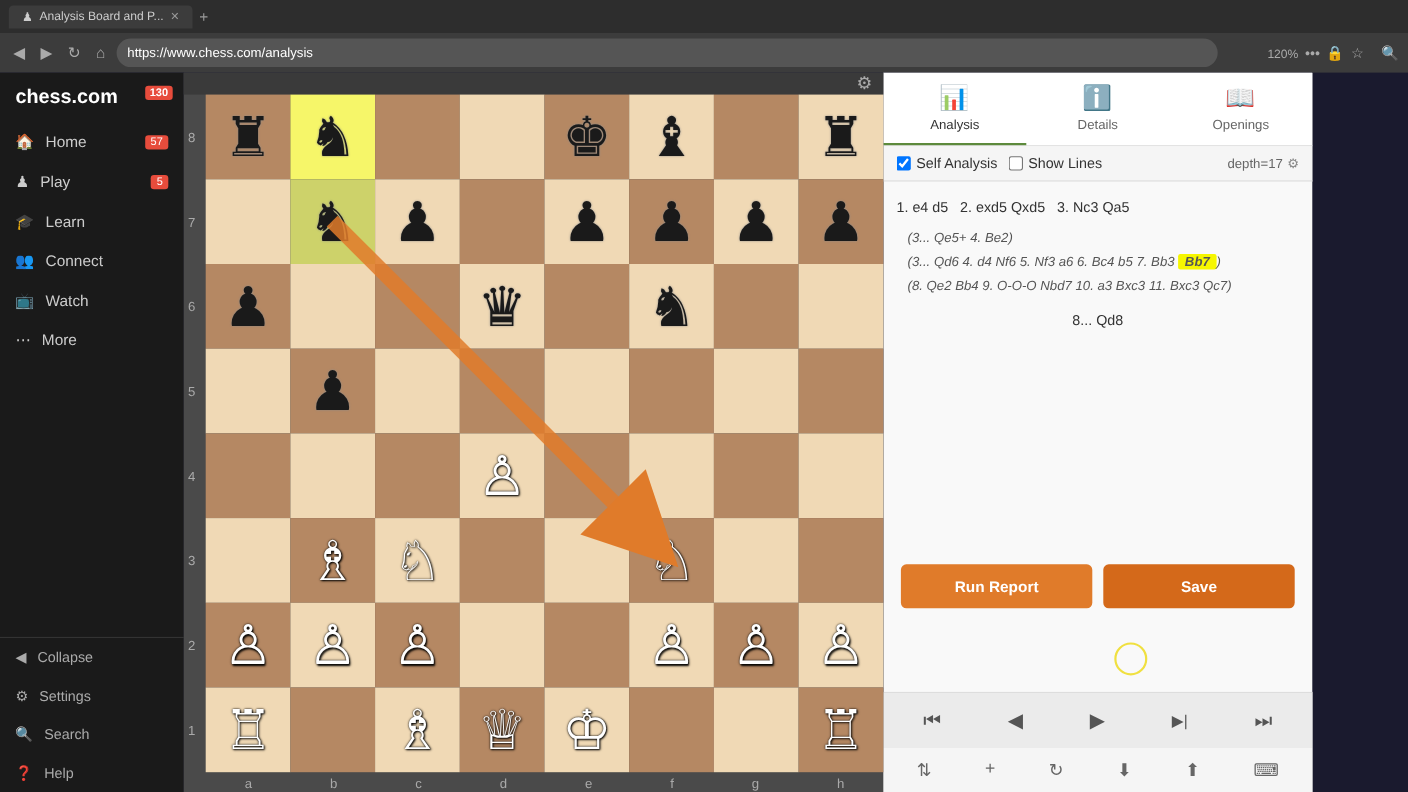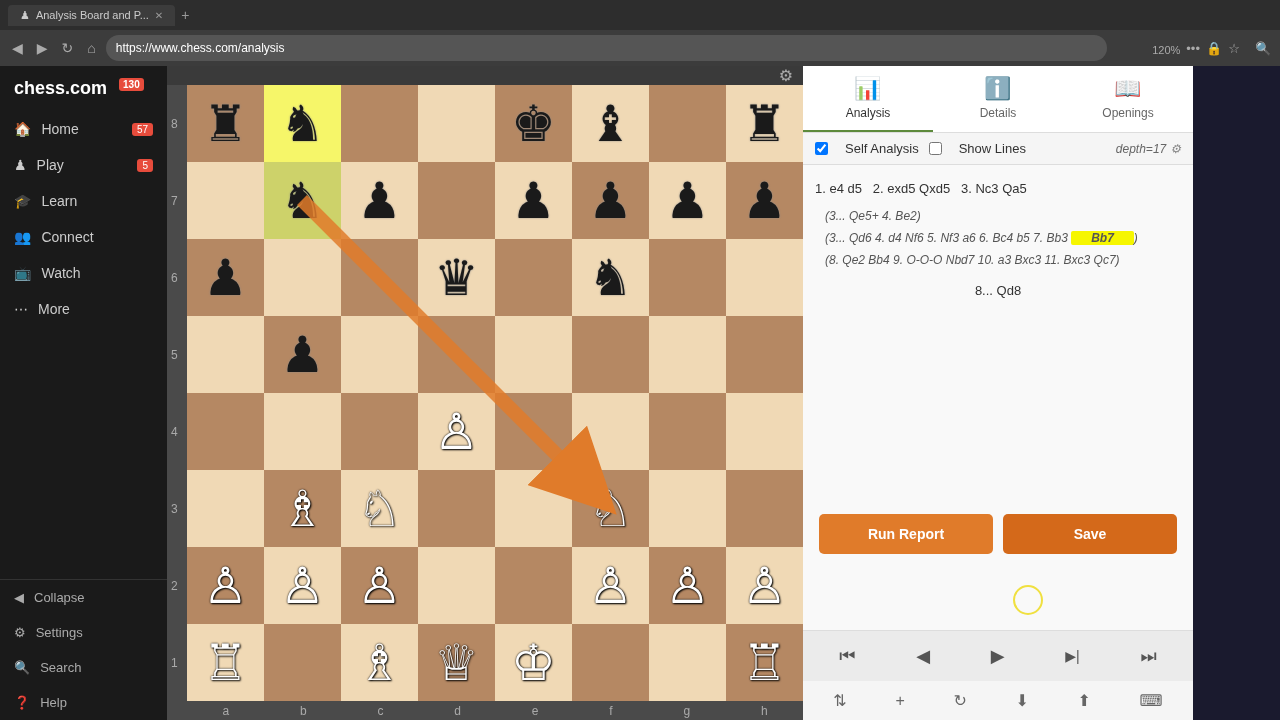--- a/index.html
+++ b/index.html
@@ -72,21 +72,21 @@
       font-weight: bold;
       font-size: 18px;
     }
     .logo-chess { color: #fff; font-weight: 900; }
     .notification-badge {
       background: #e74c3c;
       color: #fff;
       font-size: 10px;
       border-radius: 3px;
       padding: 1px 4px;
-      margin-left: 4px;
+      margin-left: 17px;
     }
     .sidebar-item {
       display: flex;
       align-items: center;
       gap: 10px;
       padding: 10px 14px;
       color: #ccc;
       font-size: 14px;
       cursor: pointer;
       position: relative;
@@ -218,48 +218,47 @@
       display: flex;
       align-items: center;
       padding: 8px 12px;
       gap: 10px;
       background: #f5f5f5;
       border-bottom: 1px solid #ddd;
     }
     .checkbox-label {
       display: flex;
       align-items: center;
-      gap: 17px;
+      gap: 5px;
       font-size: 13px;
       cursor: pointer;
     }
     .depth-info {
       margin-left: auto;
       font-size: 12px;
       color: #666;
       display: flex;
       align-items: flex-start;
       gap: 4px;
-      font-style: italic;
     }
     .depth-gear { cursor: pointer; color: #888; }
 
     .analysis-content {
       flex: 1;
       padding: 12px;
       overflow-y: auto;
       font-size: 13px;
       line-height: 1.8;
     }
     .move-line { margin-bottom: 6px; color: #333; }
     .move-var { color: #555; margin-left: 10px; font-style: italic; font-size: 12px; }
     .move-highlight {
       background: #f6f600;
       border-radius: 2px;
-      padding: 0 20px;
+      padding: 0 6px;
       font-weight: bold;
     }
 
     .analysis-buttons {
       display: flex;
       flex-direction: row;
       align-items: flex-start;
       gap: 10px;
       padding: 16px;
     }

